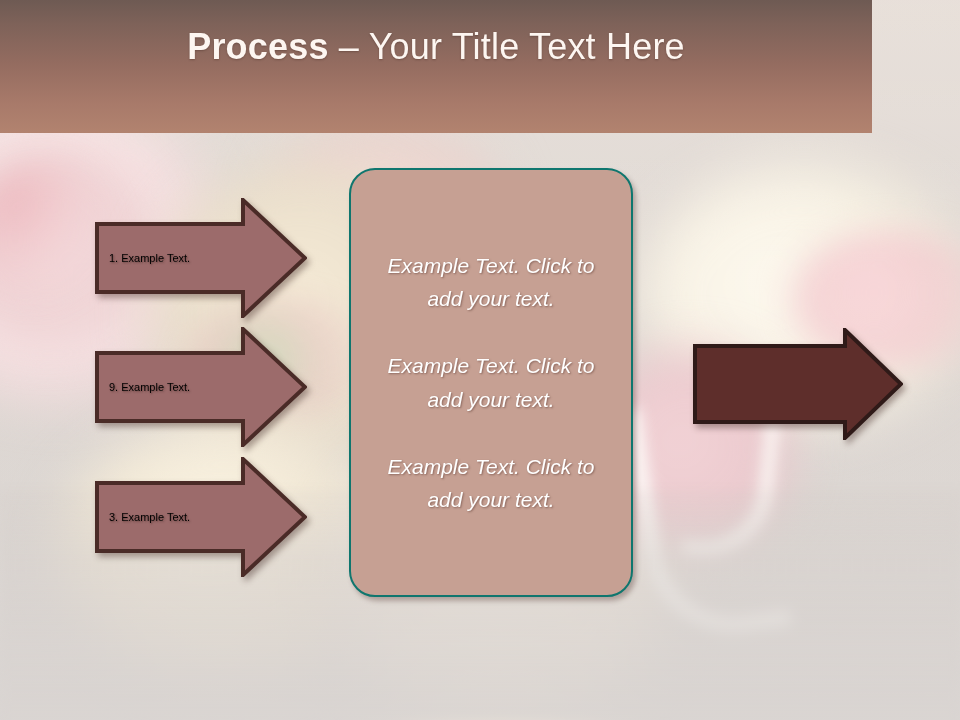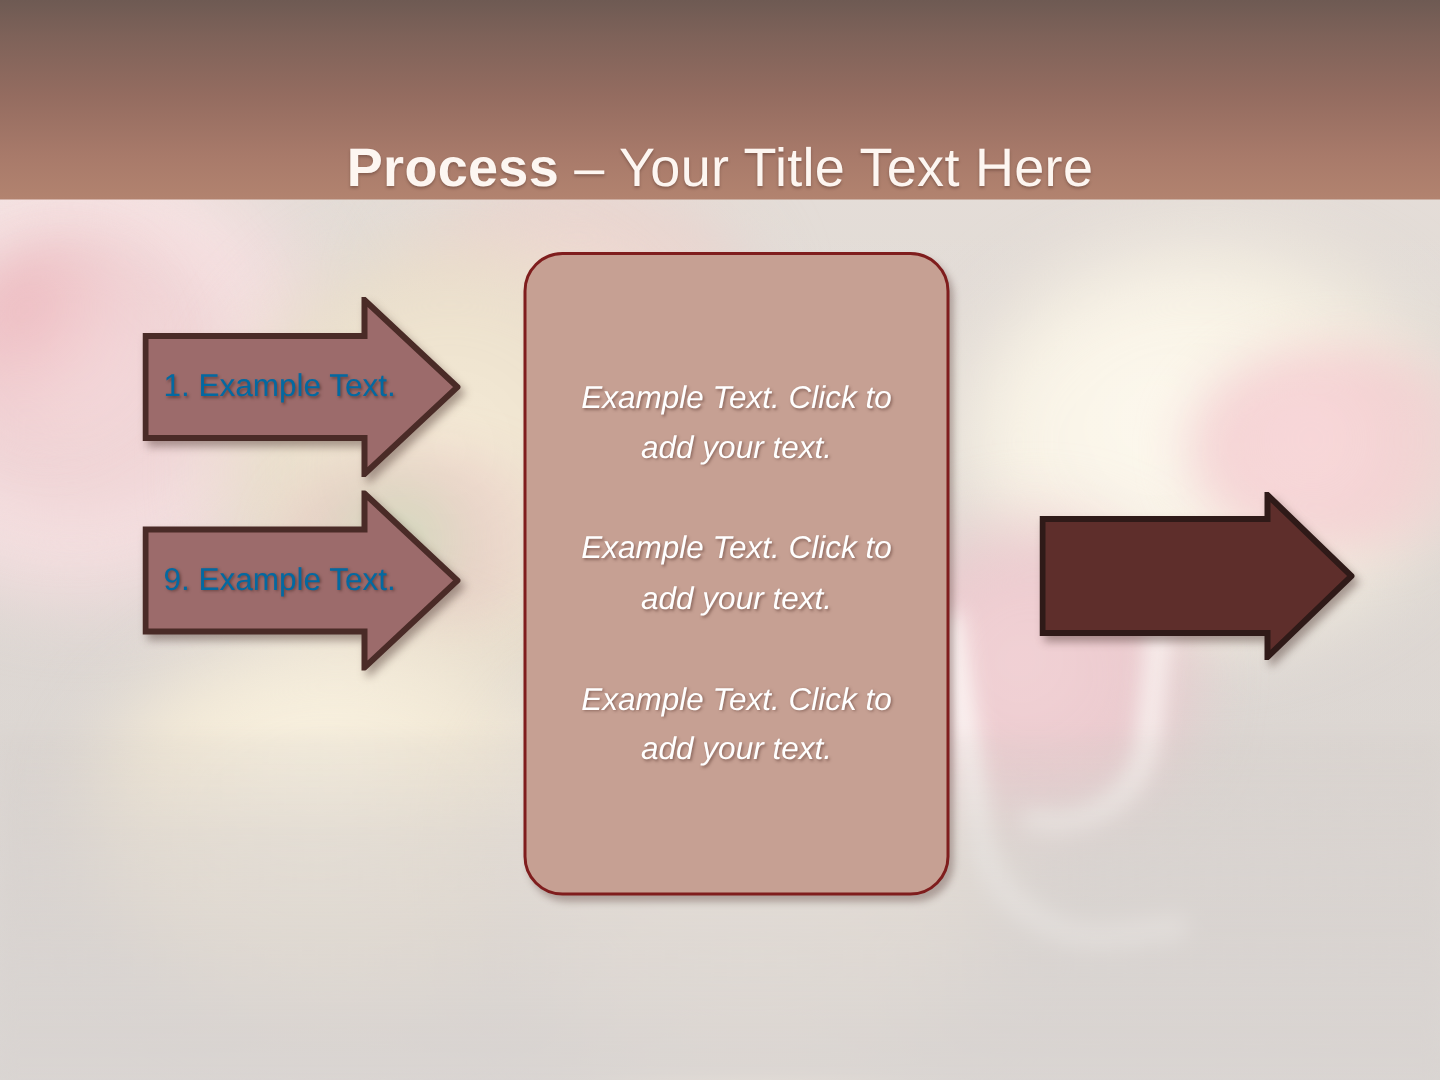--- a/index.html
+++ b/index.html
@@ -112,30 +112,30 @@
   }
   .wash {
     position: absolute; inset: 0;
     background: linear-gradient(180deg, rgba(255,255,255,.10) 0%, rgba(255,255,255,.18) 45%, rgba(250,248,246,.30) 100%);
   }
 
   
   .header {
     position: absolute;
     left: 0; top: 0;
-    width: 960px;
+    width: 872px;
     height: 133px;
     background: linear-gradient(180deg,
       #6e5a53 0%,
       #7e6259 18%,
       #946c60 48%,
       #a87a6a 78%,
       #b2836f 100%);
     display: flex;
-    align-items: flex-end;
+    align-items: flex-start;
     justify-content: center;
   }
   .title {
     color: #fdf6f1;
     font-size: 36px;
     letter-spacing: .2px;
     white-space: nowrap;
     text-shadow: 0 1px 2px rgba(60,35,28,.35);
     margin-top: 26px;
   }
@@ -153,22 +153,22 @@
     position: relative;
     width: 100%;
     height: 100%;
   }
   .arrow svg { display: block; width: 100%; height: 100%; }
   .arrow .label {
     position: absolute;
     top: 0; bottom: 0;
     display: flex;
     align-items: center;
-    color: #0369a1;
-    font-size: 21px;
+    color: #000000;
+    font-size: 11px;
     text-shadow: 1px 1px 2px rgba(60,35,30,.55);
     white-space: nowrap;
     text-align: center;
   }
 
   .arrow-1 { left: 95px; top: 198px;  width: 212px; height: 120px; }
   .arrow-2 { left: 95px; top: 327px;  width: 212px; height: 120px; }
   .arrow-3 { left: 95px; top: 457px;  width: 212px; height: 120px; }
   .arrow-1 .label, .arrow-2 .label, .arrow-3 .label { left: 14px; }
 
@@ -176,21 +176,21 @@
   .arrow-right .label { left: 0; right: 42px; justify-content: center; }
 
   
   .panel {
     position: absolute;
     left: 349px;
     top: 168px;
     width: 284px;
     height: 429px;
     background: #c6a093;
-    border: 2px solid #7f1d1d;
+    border: 2px solid #0f766e;
     border-radius: 26px;
     box-shadow: 3px 4px 5px rgba(80,52,45,.35);
     display: flex;
     flex-direction: column;
     justify-content: center;
     align-items: center;
     box-sizing: border-box;
     padding: 0 30px;
   }
   .panel-para {
@@ -246,20 +246,28 @@
 
   <div class="arrow arrow-2">
     <div class="shape">
       <svg viewBox="0 0 212 120" preserveAspectRatio="none">
         <polygon points="2,26 148,26 148,2 210,60 148,118 148,94 2,94" fill="#9c6b6b" stroke="#4a2b27" stroke-width="4" stroke-linejoin="miter"></polygon>
       </svg>
       <span class="label">9. Example Text.</span>
     </div>
   </div>
 
+  <div class="arrow arrow-3">
+    <div class="shape">
+      <svg viewBox="0 0 212 120" preserveAspectRatio="none">
+        <polygon points="2,26 148,26 148,2 210,60 148,118 148,94 2,94" fill="#9c6b6b" stroke="#4a2b27" stroke-width="4" stroke-linejoin="miter"></polygon>
+      </svg>
+      <span class="label">3. Example Text.</span>
+    </div>
+  </div>
 
   <div class="panel">
     <p class="panel-para">Example Text. Click  to add your text.</p>
     <p class="panel-para">Example Text. Click  to add your text.</p>
     <p class="panel-para">Example Text. Click  to add your text.</p>
   </div>
 
   <div class="arrow arrow-right">
     <div class="shape">
       <svg viewBox="0 0 210 112" preserveAspectRatio="none">

